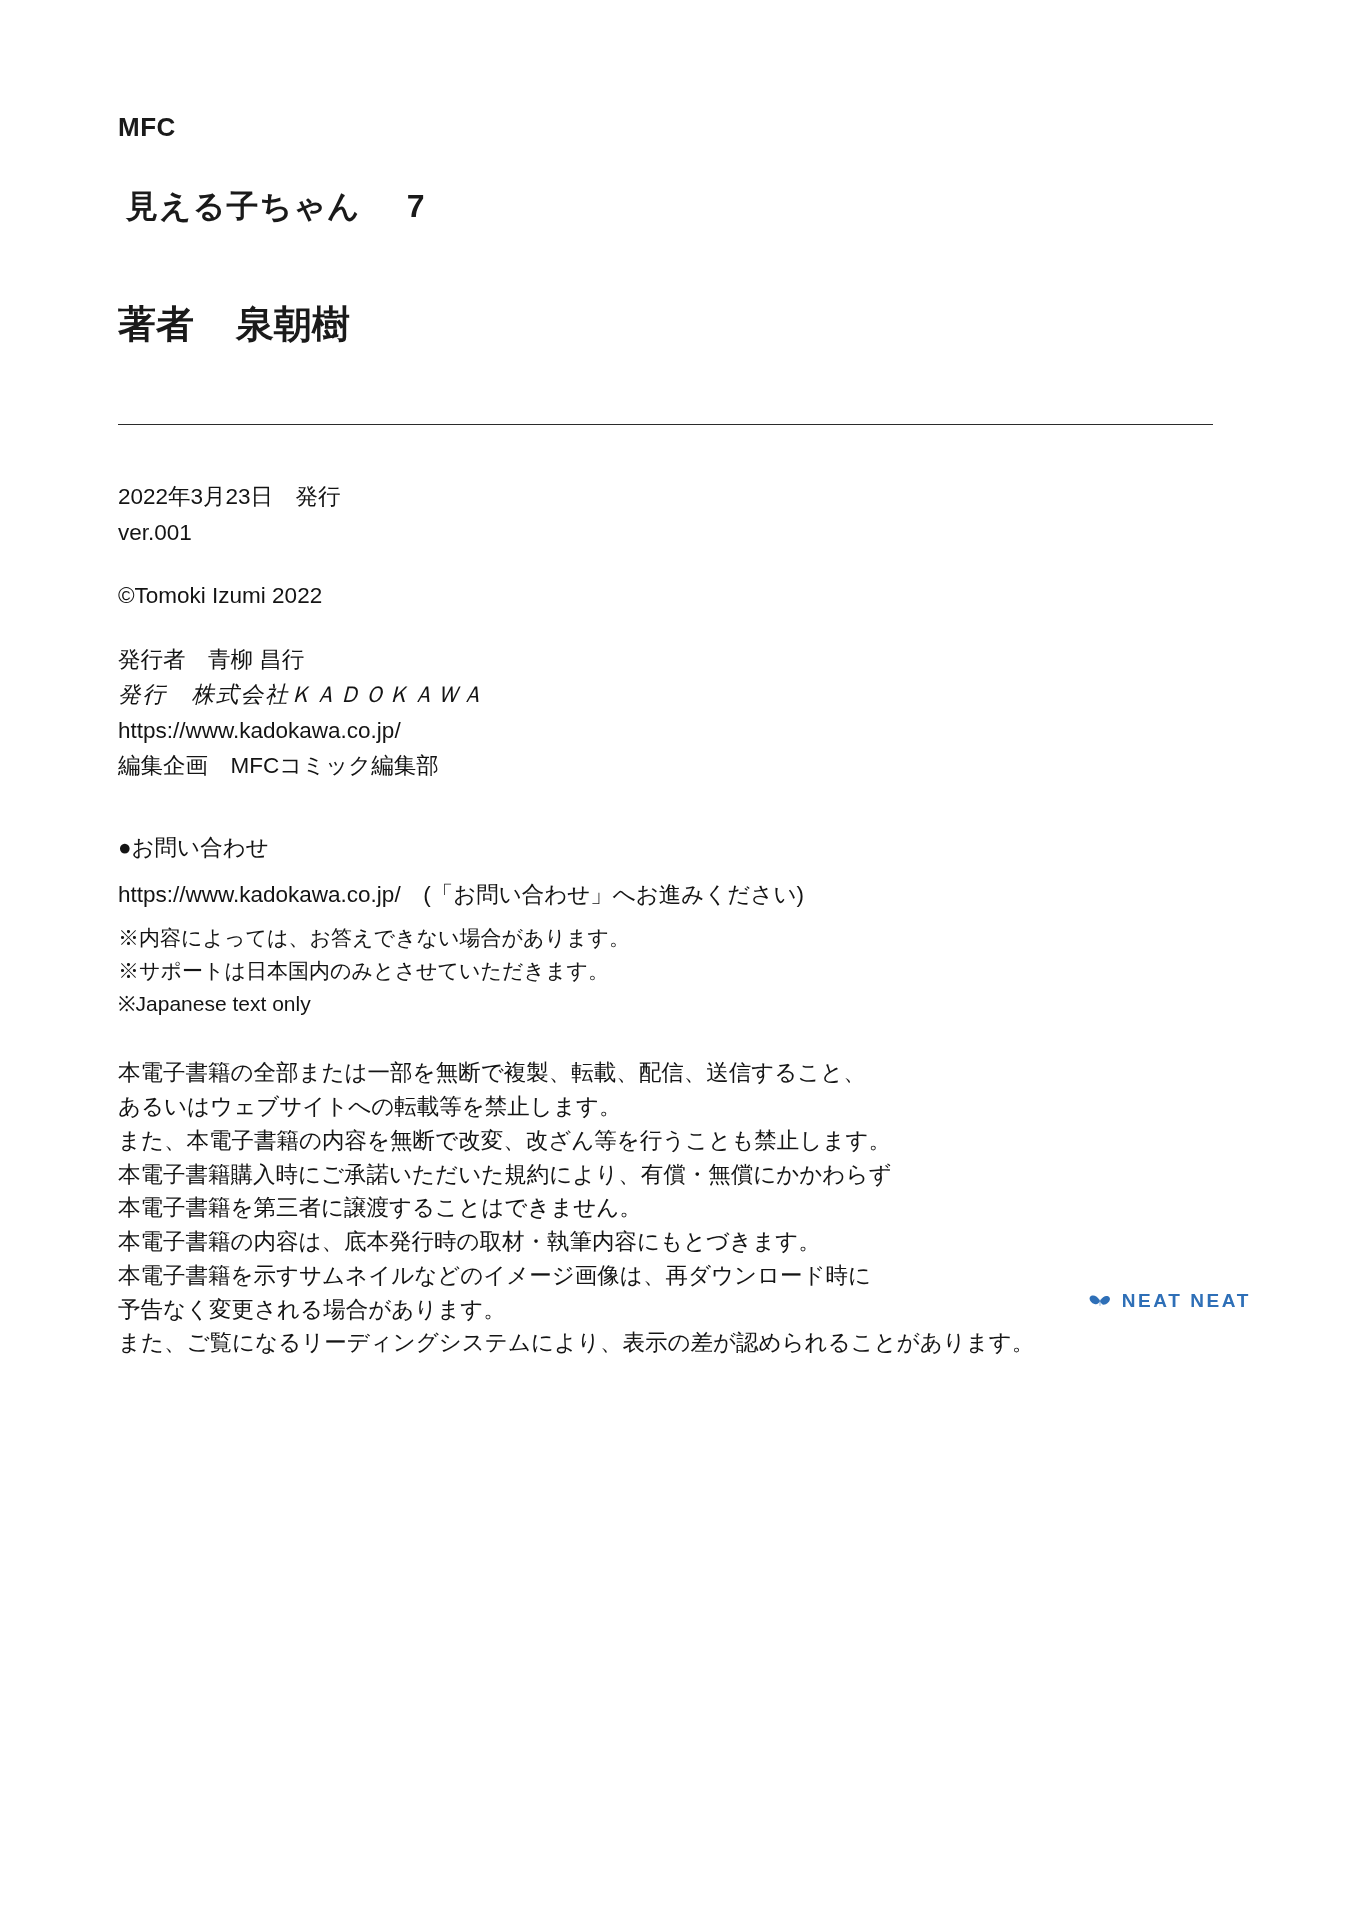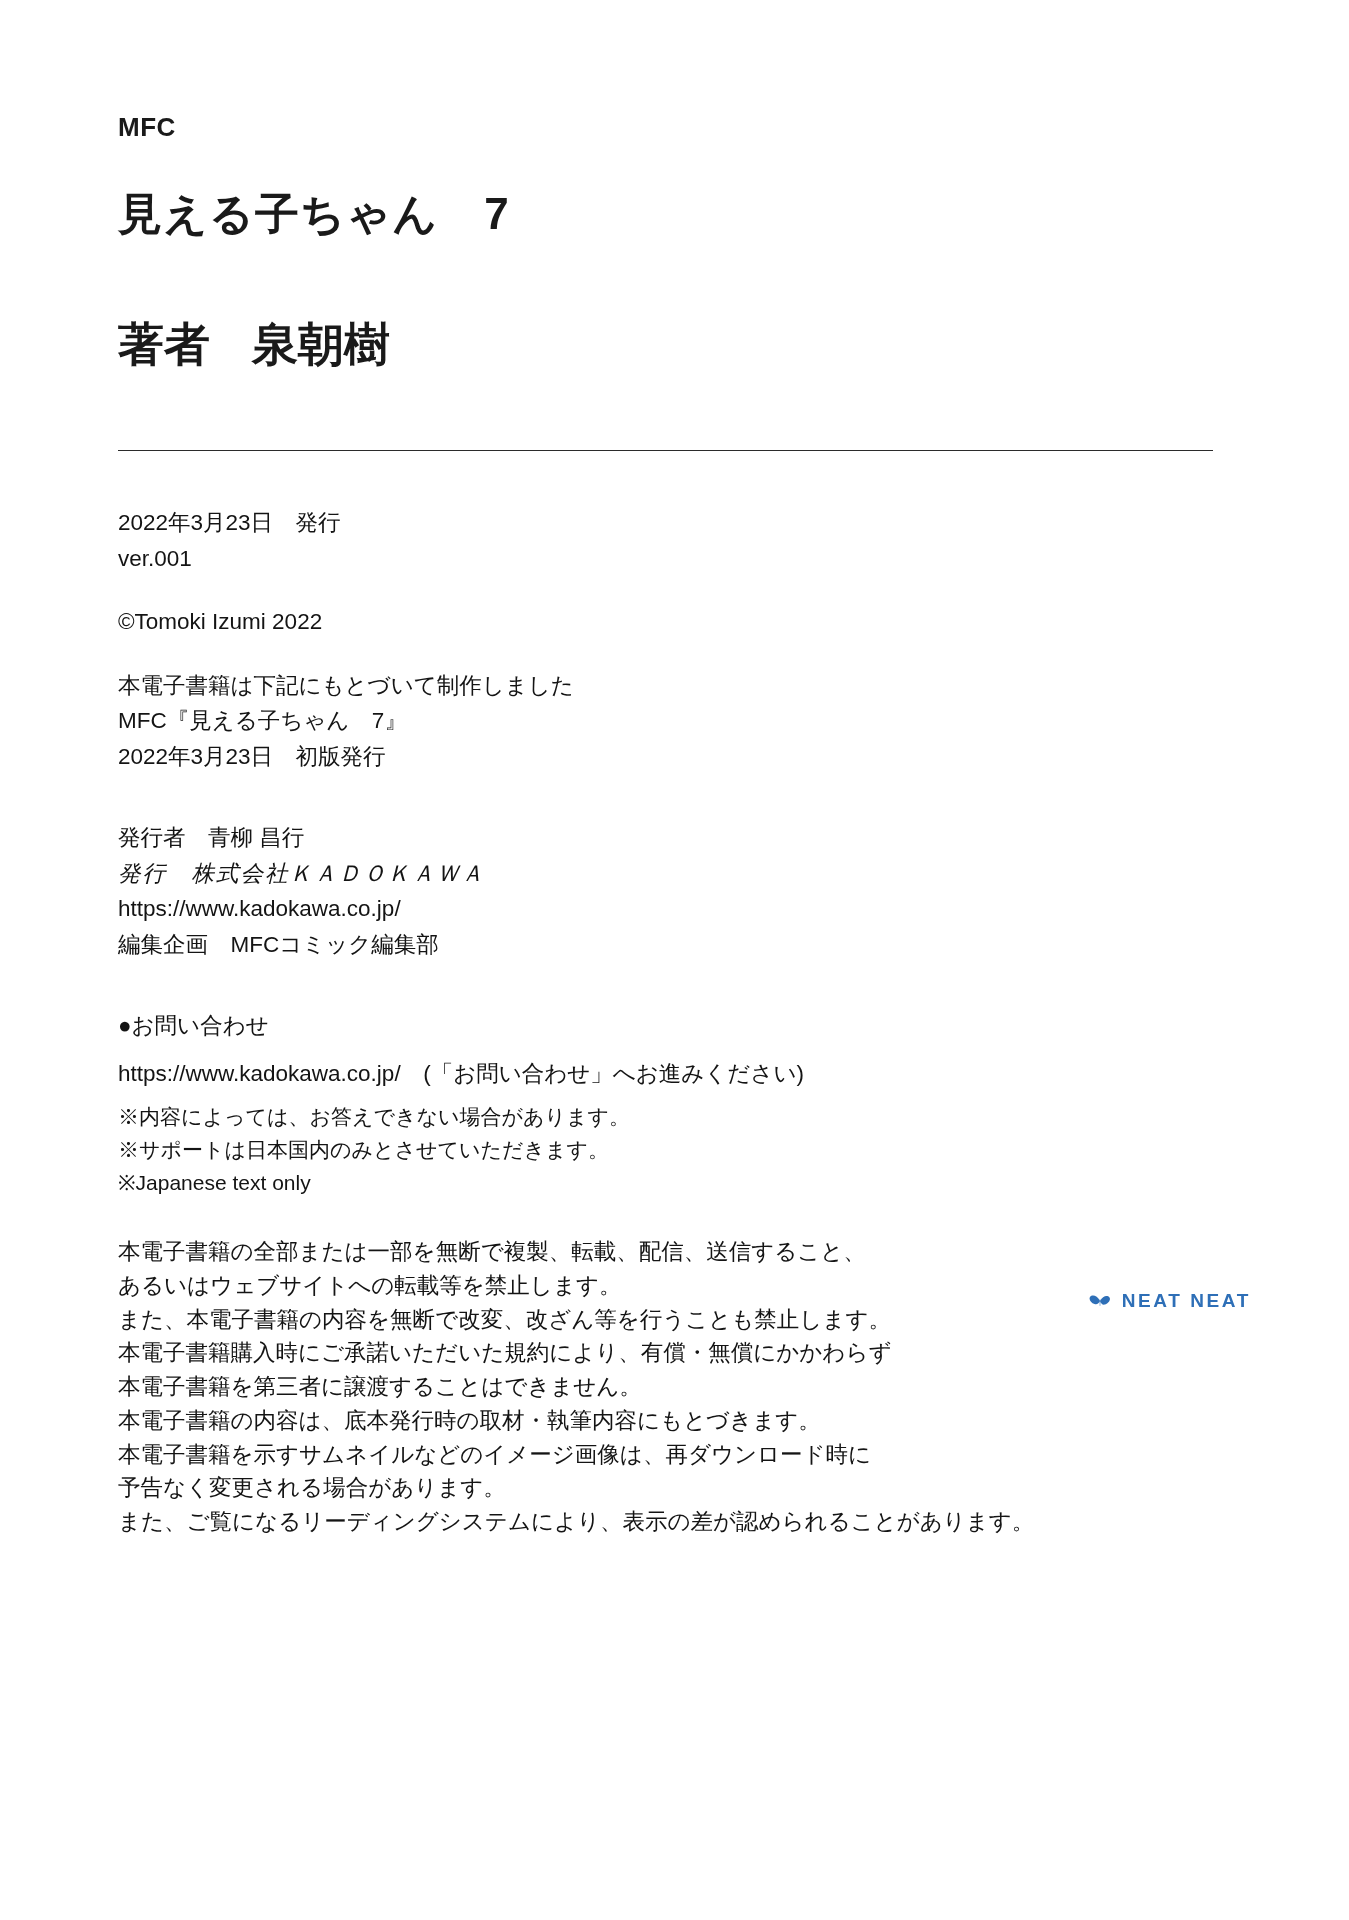--- a/index.html
+++ b/index.html
@@ -28,31 +28,31 @@
     top: 112px;
     width: 1110px;
   }
   .imprint-label {
     font-size: 26px;
     font-weight: bold;
     letter-spacing: 0.5px;
     margin: 0 0 42px 0;
   }
   .book-title {
-    font-size: 44px;
+    font-size: 32px;
     font-weight: bold;
-    margin: 0 0 70px 0;
+    margin: 0 0 70px 8px;
     letter-spacing: 1px;
   }
   .book-title .vol {
     margin-left: 46px;
     font-weight: bold;
   }
   .author-line {
-    font-size: 46px;
+    font-size: 38px;
     font-weight: bold;
     margin: 0 0 74px 0;
   }
   .author-line .author-name {
     margin-left: 42px;
   }
   .rule {
     border: none;
     border-top: 1.5px solid #2b2b2b;
     margin: 0 0 54px 0;
@@ -113,25 +113,20 @@
 
     <div class="block">
       <p>2022年3月23日　発行</p>
       <p>ver.001</p>
     </div>
 
     <div class="block gap-lg">
       <p>©Tomoki Izumi 2022</p>
     </div>
 
-    <div class="block gap-xl">
-      <p>本電子書籍は下記にもとづいて制作しました</p>
-      <p>MFC『見える子ちゃん　7』</p>
-      <p>2022年3月23日　初版発行</p>
-    </div>
 
     <div class="block gap-xl">
       <p>発行者　青柳 昌行</p>
       <p class="sp-wide">発行　株式会社ＫＡＤＯＫＡＷＡ</p>
       <p>https://www.kadokawa.co.jp/</p>
       <p>編集企画　MFCコミック編集部</p>
     </div>
 
     <div class="block">
       <p>●お問い合わせ</p>

